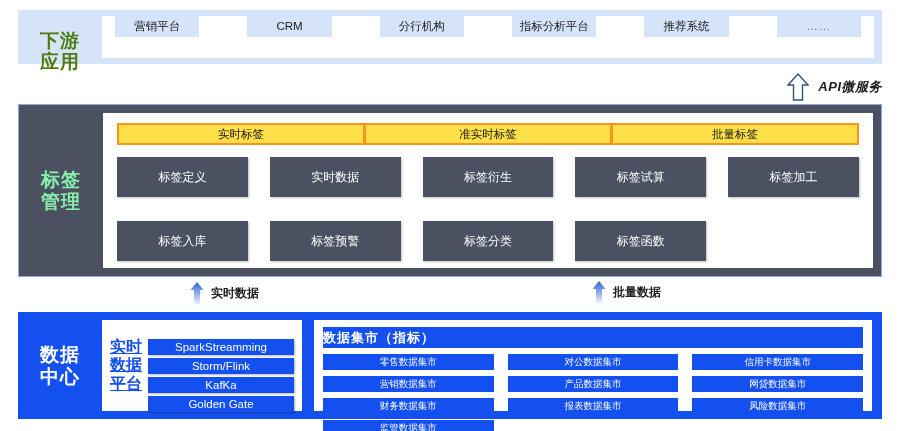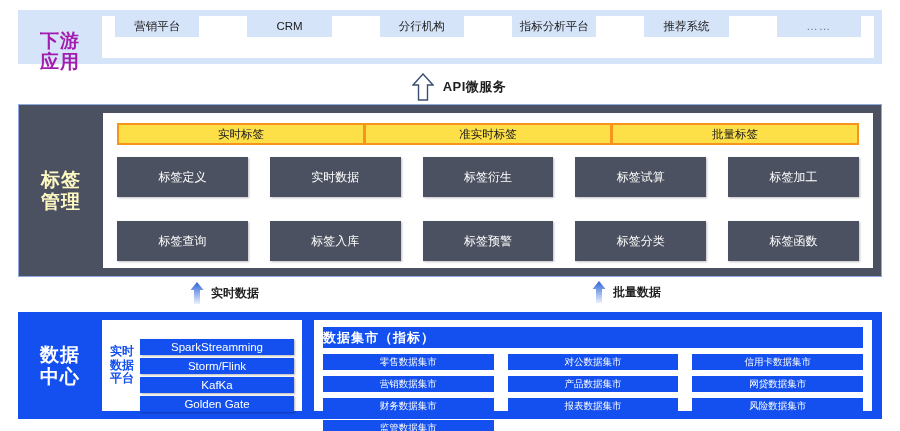--- a/index.html
+++ b/index.html
@@ -19,50 +19,50 @@
     flex:0 0 auto;box-sizing:border-box;
   }
   .side-label span{display:block;}
 
   
   #downstream{
     left:18px;top:10px;width:864px;height:54px;
     background:#d6e4fa;
   }
   #downstream .side-label{
-    width:84px;color:#a21caf;font-size:19px;margin-top:28px;
+    width:84px;color:#4d7c0f;font-size:19px;margin-top:28px;
   }
   #downstream .panel{
     flex:1;background:#ffffff;margin:6px 8px 6px 0;
     display:flex;align-items:flex-start;justify-content:space-between;
     padding:0 8px;box-sizing:border-box;gap:38px;
   }
   .app-box{
     background:#d6e4fa;color:#1a1a1a;font-size:11.5px;
     height:21px;line-height:21px;text-align:center;
     flex:1;margin:0 5px;box-sizing:border-box;
   }
   .app-box.dots{color:#6f7d93;letter-spacing:1px;}
 
   
   #api-band{
     position:absolute;left:18px;top:64px;width:864px;height:45px;
-    display:flex;align-items:center;justify-content:center;
+    display:flex;align-items:center;justify-content:flex-end;font-style:italic;
   }
   #api-band .api-inner{display:flex;align-items:center;gap:9px;margin-left:18px;}
   .hollow-arrow{width:22px;height:28px;display:block;}
   .api-label{font-size:13px;font-weight:bold;color:#1f1f1f;letter-spacing:.5px;}
 
   
   #tagmgmt{
     left:18px;top:104px;width:864px;height:173px;
     border:1.5px solid #8faadc;background:#4b5160;
   }
   #tagmgmt .side-label{
-    width:84px;color:#fef9c3;font-size:19px;
+    width:84px;color:#86efac;font-size:19px;
   }
   #tagmgmt .panel{
     flex:1;background:#ffffff;margin:8px 8px 8px 0;
     display:flex;flex-direction:column;justify-content:flex-start;
     padding:10px 14px 8px;box-sizing:border-box;
   }
   .tag-type-row{display:flex;gap:3px;padding:2px;background:#f7941d;}
   .tag-type{
     flex:1;background:#fde047;color:#1a1a1a;font-size:11.5px;
     height:18px;line-height:18px;text-align:center;
@@ -94,22 +94,22 @@
     width:84px;color:#ffffff;font-size:19px;
   }
   #datacenter .dc-body{
     flex:1;display:flex;gap:12px;padding:8px 10px 8px 0;box-sizing:border-box;
   }
   .rt-platform{
     background:#ffffff;display:flex;align-items:center;
     padding:6px 8px;box-sizing:border-box;width:200px;flex:0 0 200px;gap:6px;
   }
   .rt-title{
-    color:#1450f0;font-weight:bold;font-size:12px;line-height:1.15;
-    text-align:center;flex:0 0 auto;
+    color:#1450f0;font-weight:bold;font-size:16px;line-height:1.15;
+    text-align:center;flex:0 0 auto;text-decoration:underline;
   }
   .rt-title span{display:block;}
   .rt-stack{flex:1;display:flex;flex-direction:column;gap:3px;margin-top:20px;}
   .rt-item{
     background:#1450f0;color:#ffffff;font-size:11.5px;
     height:16px;line-height:16px;text-align:center;
     box-shadow:1px 1px 2px rgba(0,0,0,.3);
   }
   .mart{
     flex:1;background:#ffffff;padding:7px 9px;box-sizing:border-box;
@@ -162,21 +162,20 @@
       <div class="tag-type">实时标签</div>
       <div class="tag-type">准实时标签</div>
       <div class="tag-type">批量标签</div>
     </div>
     <div class="tag-grid">
       <div class="tag-cell">标签定义</div>
       <div class="tag-cell">实时数据</div>
       <div class="tag-cell">标签衍生</div>
       <div class="tag-cell">标签试算</div>
       <div class="tag-cell">标签加工</div>
-      <div class="tag-cell">标签查询</div>
       <div class="tag-cell">标签入库</div>
       <div class="tag-cell">标签预警</div>
       <div class="tag-cell">标签分类</div>
       <div class="tag-cell">标签函数</div>
     </div>
   </div>
 </div>
 
 <div id="flow-band">
   <div class="flow-item" id="flow-realtime">

